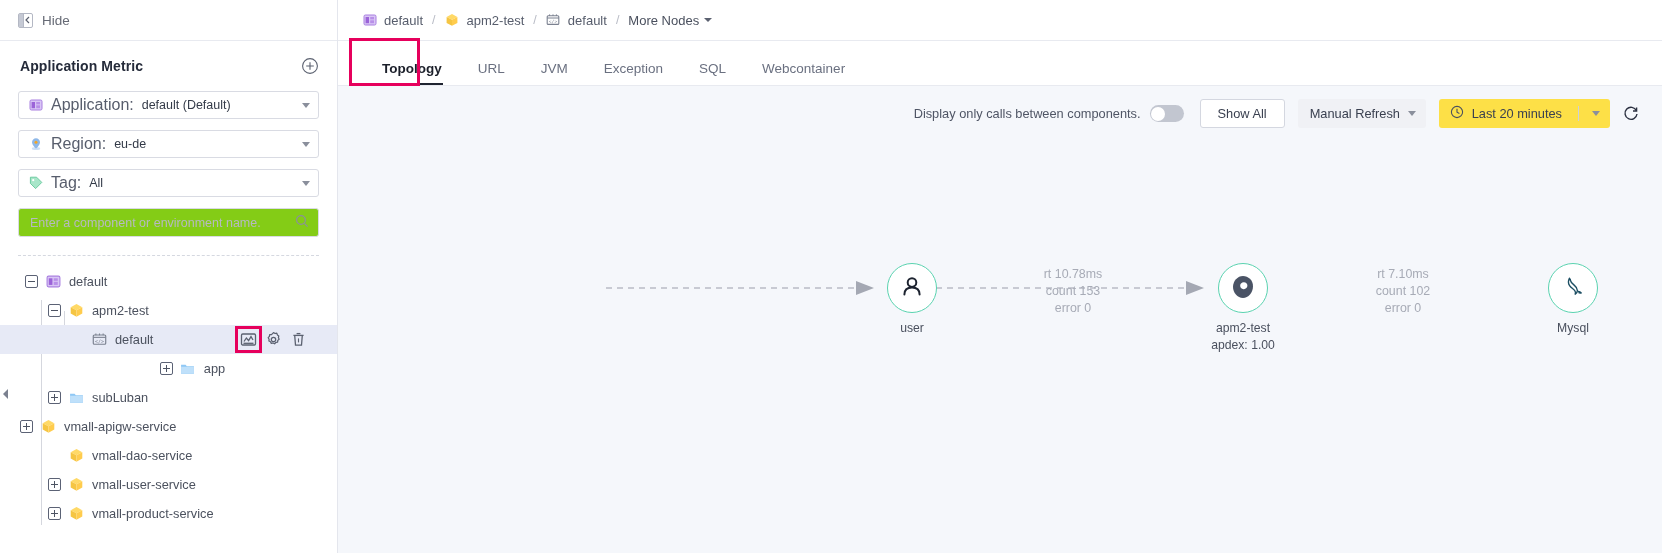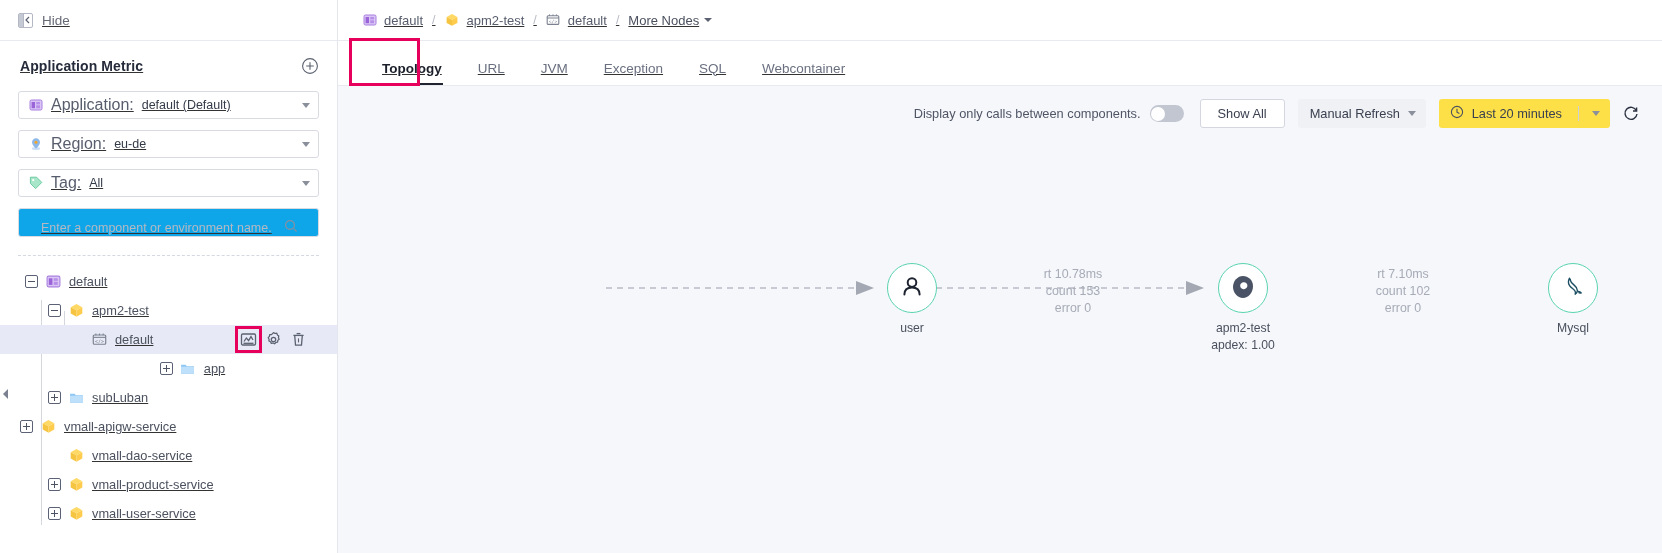--- a/index.html
+++ b/index.html
@@ -5,21 +5,21 @@
   * { box-sizing: border-box; }
   html, body { margin:0; padding:0; }
   body {
     width:1662px; height:553px;
     font-family:"Liberation Sans", sans-serif;
     font-size:13px;
     color:#333;
     background:#ffffff;
     overflow:hidden;
   }
-  .app { display:flex; width:1662px; height:553px; position:relative;text-decoration:underline; }
+  .app { display:flex; width:1662px; height:553px; position:relative; }
 
   
   .left-panel {
     width:338px; height:553px;
     background:#ffffff;
     border-right:1px solid #e4e6ed;
     display:flex; flex-direction:column;
     flex:0 0 338px;
     position:relative;
   }
@@ -64,22 +64,22 @@
   .sel .lbl { color:#575d6c; font-size:16px; white-space:nowrap;}
   .sel .val { color:#333a48; font-size:12.5px; white-space:nowrap;}
   .caret {
     margin-left:auto; width:0; height:0;
     border-left:4.5px solid transparent; border-right:4.5px solid transparent;
     border-top:5px solid #8a8f9c;
   }
   .search-box {
     margin:11px 18px 0 18px; height:29px;
     border:1px solid #d9dbe3; border-radius:3px;
-    display:flex; align-items:flex-end; padding:0 20px;
-    background:#0ea5e9;
+    display:flex; align-items:center; padding:0 9px;
+    background:#84cc16;
   }
   .search-box input {
     border:0; outline:0; flex:1; font-size:12.5px; color:#333;
     font-family:"Liberation Sans", sans-serif; background:transparent;
   }
   .search-box input::placeholder { color:#b6b9c2; }
 
   .divider-dotted {
     margin:18px 18px 0 18px;
     border-top:1px dashed #d5d8e0; height:0;
@@ -388,33 +388,33 @@
 
       <div class="tnode" style="padding-left:48px;">
         <span class="toggler plus"></span>
         <span class="ticon">
           <svg width="15" height="15" viewBox="0 0 14 14">
             <path d="M7 1 L12.4 3.9 L7 6.8 L1.6 3.9 Z" fill="#ffd966"></path>
             <path d="M1.6 3.9 L7 6.8 L7 12.8 L1.6 9.9 Z" fill="#f5c542"></path>
             <path d="M12.4 3.9 L7 6.8 L7 12.8 L12.4 9.9 Z" fill="#ffcc4d"></path>
           </svg>
         </span>
-        <span class="tlabel">vmall-product-service</span>
+        <span class="tlabel">vmall-user-service</span>
       </div>
 
       <div class="tnode" style="padding-left:48px;">
         <span class="toggler plus"></span>
         <span class="ticon">
           <svg width="15" height="15" viewBox="0 0 14 14">
             <path d="M7 1 L12.4 3.9 L7 6.8 L1.6 3.9 Z" fill="#ffd966"></path>
             <path d="M1.6 3.9 L7 6.8 L7 12.8 L1.6 9.9 Z" fill="#f5c542"></path>
             <path d="M12.4 3.9 L7 6.8 L7 12.8 L12.4 9.9 Z" fill="#ffcc4d"></path>
           </svg>
         </span>
-        <span class="tlabel">vmall-user-service</span>
+        <span class="tlabel">vmall-product-service</span>
       </div>
     </div>
 
     <div class="collapse-tab">
       <svg width="7" height="12" viewBox="0 0 7 12">
           <path d="M6 1 L1 6 L6 11 Z" fill="#7b8190"></path>
         </svg>
     </div>
   </div>
 

